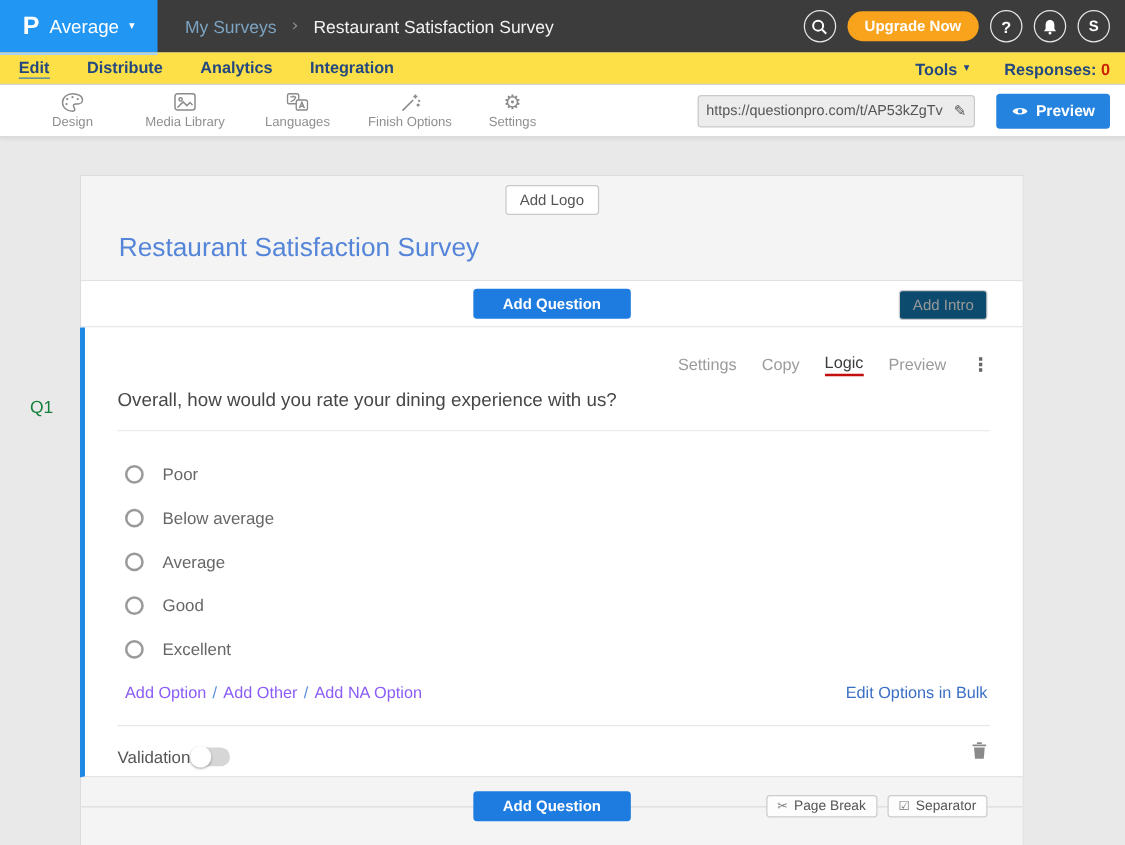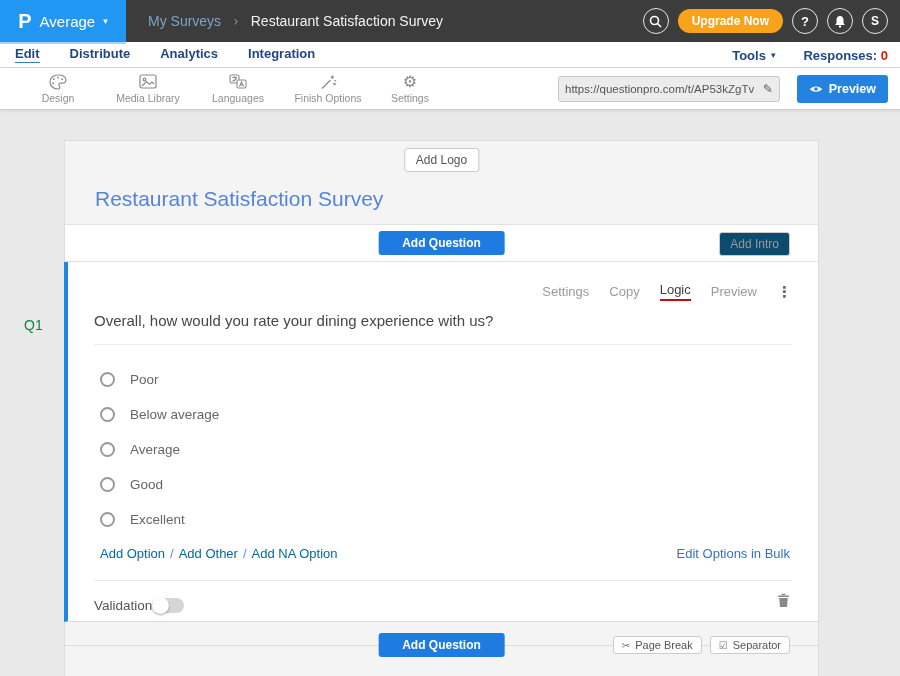--- a/index.html
+++ b/index.html
@@ -17,21 +17,21 @@
   .caret { font-size:9px; color:#fff; }
   .crumb { display:flex; align-items:center; gap:12px; margin-left:22px; }
   .crumb-parent { color:#7ba3c2; font-size:14px; cursor:pointer; }
   .crumb-sep { color:#8d8d8d; font-size:14px; }
   .crumb-current { color:#f2f2f2; font-size:14px; }
   .top-right { position:absolute; right:12px; top:0; height:42px; display:flex; align-items:center; gap:9px; }
   .circle-btn { width:26px; height:26px; border:1px solid #e6e6e6; border-radius:50%; display:flex; align-items:center; justify-content:center; color:#fff; font-size:13px; font-weight:bold; cursor:pointer; }
   .upgrade-btn { height:24px; padding:0 14px; background:#f9a21c; border:none; border-radius:12px; color:#fff; font-size:12px; font-weight:bold; display:flex; align-items:center; cursor:pointer; font-family:inherit; }
 
   
-  .navbar { position:absolute; left:0; top:42px; width:900px; height:26px; background:#ffffff; border-bottom:1px solid #d8d8d8; display:flex; align-items:center; }
+  .navbar { position:absolute; left:0; top:42px; width:900px; height:26px; background:#fde047; border-bottom:1px solid #d8d8d8; display:flex; align-items:center; }
   .nav-accent { position:absolute; left:0; top:0; width:126px; height:2px; background:#a8d3f3; }
   .nav-tabs { display:flex; padding-left:15px; gap:30px; }
   .nav-tab { font-size:13px; font-weight:bold; color:#23487f; cursor:pointer; }
   .nav-tab.active { border-bottom:1px solid #3d7ab8; padding-bottom:1px; }
   .nav-right { position:absolute; right:12px; top:0; height:26px; display:flex; align-items:center; gap:28px; }
   .tools { font-size:13px; font-weight:bold; color:#23487f; cursor:pointer; display:flex; gap:5px; align-items:center; }
   .tools .caret { color:#23487f; }
   .responses { font-size:13px; font-weight:bold; color:#23487f; }
   .responses .count { color:#cc2200; }
 
@@ -65,21 +65,21 @@
   .q-action { font-size:13px; color:#9b9b9b; cursor:pointer; }
   .q-action.logic { color:#3d3d3d; border-bottom:2px solid #c40f0f; padding-bottom:2px; }
   .kebab { font-size:15px; color:#666; font-weight:bold; cursor:pointer; line-height:14px; }
   .q-text { position:absolute; left:26px; top:50px; font-size:15px; color:#474747; }
   .q-div1 { position:absolute; left:26px; right:26px; top:82px; height:1px; background:#ececec; }
   .q-options { position:absolute; left:32px; top:100px; }
   .opt-row { height:35px; display:flex; align-items:center; gap:15px; cursor:pointer; }
   .radio { width:15px; height:15px; border:2px solid #9a9a9a; border-radius:50%; background:#fff; flex:0 0 auto; }
   .opt-label { font-size:13.5px; color:#666; }
   .opt-links { position:absolute; left:32px; top:284px; font-size:13px; color:#5b8dd9; display:flex; gap:5px; }
-  .opt-link { color:#0369a1; cursor:pointer; }
+  .opt-link { color:#8b5cf6; cursor:pointer; }
   .bulk-link { position:absolute; right:28px; top:284px; font-size:13px; color:#3a6fc4; cursor:pointer; }
   .q-div2 { position:absolute; left:26px; right:26px; top:318px; height:1px; background:#e8e8e8; }
   .validation-row { position:absolute; left:26px; top:330px; height:26px; display:flex; align-items:center; }
   .validation-label { font-size:13.5px; color:#555; }
   .toggle { position:relative; width:32px; height:15px; background:#d6d6d6; border-radius:8px; cursor:pointer; }
   .toggle-knob { position:absolute; left:0; top:-1px; width:17px; height:17px; background:#fff; border-radius:50%; box-shadow:0 1px 2px rgba(0,0,0,0.35); }
   .trash-btn { position:absolute; right:28px; top:331px; cursor:pointer; }
 
   
   .card-footer { position:relative; height:55px; background:#f4f4f4; }

